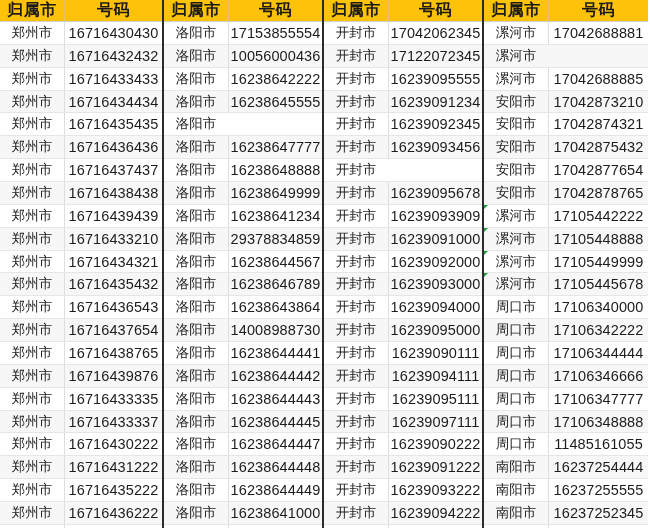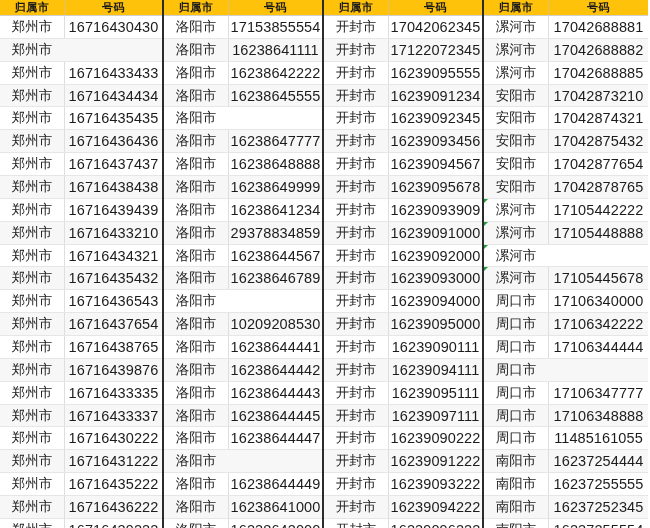--- a/index.html
+++ b/index.html
@@ -40,21 +40,21 @@
     display: flex;
     flex-direction: row;
     background: #FFC20A;
     box-sizing: border-box;
     border-bottom: 1px solid #cfcfcf;
   }
   .hdr-cell {
     display: flex;
     align-items: center;
     justify-content: center;
-    font-size: 11px;
+    font-size: 16px;
     font-weight: bold;
     color: #1a1a1a;
     box-sizing: border-box;
     letter-spacing: 0.5px;
   }
   .hdr-cell.city { flex: 0 0 64px; }
   .hdr-cell.num  { flex: 1 1 auto; border-left: 1px solid #e2c070; }
 
   .rows {
     display: flex;
@@ -115,20 +115,21 @@
       <div class="hdr-cell city">归属市</div>
       <div class="hdr-cell num">号码</div>
     </div>
     <div class="rows">
         <div class="row">
           <div class="cell city">郑州市</div>
           <div class="cell num">16716430430</div>
         </div>
         <div class="row alt">
           <div class="cell city">郑州市</div>
+          <div class="cell num">16716432432</div>
         </div>
         <div class="row">
           <div class="cell city">郑州市</div>
           <div class="cell num">16716433433</div>
         </div>
         <div class="row alt">
           <div class="cell city">郑州市</div>
           <div class="cell num">16716434434</div>
         </div>
         <div class="row">
@@ -215,21 +216,21 @@
       <div class="hdr-cell city">归属市</div>
       <div class="hdr-cell num">号码</div>
     </div>
     <div class="rows">
         <div class="row">
           <div class="cell city">洛阳市</div>
           <div class="cell num">17153855554</div>
         </div>
         <div class="row alt">
           <div class="cell city">洛阳市</div>
-          <div class="cell num">16238641111</div>
+          <div class="cell num">10056000436</div>
         </div>
         <div class="row">
           <div class="cell city">洛阳市</div>
           <div class="cell num">16238642222</div>
         </div>
         <div class="row alt">
           <div class="cell city">洛阳市</div>
           <div class="cell num">16238645555</div>
         </div>
         <div class="row">
@@ -258,24 +259,25 @@
         <div class="row">
           <div class="cell city">洛阳市</div>
           <div class="cell num">16238644567</div>
         </div>
         <div class="row alt">
           <div class="cell city">洛阳市</div>
           <div class="cell num">16238646789</div>
         </div>
         <div class="row">
           <div class="cell city">洛阳市</div>
-        </div>
-        <div class="row alt">
-          <div class="cell city">洛阳市</div>
-          <div class="cell num">10209208530</div>
+          <div class="cell num">16238643864</div>
+        </div>
+        <div class="row alt">
+          <div class="cell city">洛阳市</div>
+          <div class="cell num">14008988730</div>
         </div>
         <div class="row">
           <div class="cell city">洛阳市</div>
           <div class="cell num">16238644441</div>
         </div>
         <div class="row alt">
           <div class="cell city">洛阳市</div>
           <div class="cell num">16238644442</div>
         </div>
         <div class="row">
@@ -285,20 +287,21 @@
         <div class="row alt">
           <div class="cell city">洛阳市</div>
           <div class="cell num">16238644445</div>
         </div>
         <div class="row">
           <div class="cell city">洛阳市</div>
           <div class="cell num">16238644447</div>
         </div>
         <div class="row alt">
           <div class="cell city">洛阳市</div>
+          <div class="cell num">16238644448</div>
         </div>
         <div class="row">
           <div class="cell city">洛阳市</div>
           <div class="cell num">16238644449</div>
         </div>
         <div class="row alt">
           <div class="cell city">洛阳市</div>
           <div class="cell num">16238641000</div>
         </div>
         <div class="row">
@@ -333,21 +336,20 @@
         <div class="row">
           <div class="cell city">开封市</div>
           <div class="cell num">16239092345</div>
         </div>
         <div class="row alt">
           <div class="cell city">开封市</div>
           <div class="cell num">16239093456</div>
         </div>
         <div class="row">
           <div class="cell city">开封市</div>
-          <div class="cell num">16239094567</div>
         </div>
         <div class="row alt">
           <div class="cell city">开封市</div>
           <div class="cell num">16239095678</div>
         </div>
         <div class="row">
           <div class="cell city">开封市</div>
           <div class="cell num">16239093909</div>
         </div>
         <div class="row alt">
@@ -414,21 +416,20 @@
       <div class="hdr-cell city">归属市</div>
       <div class="hdr-cell num">号码</div>
     </div>
     <div class="rows">
         <div class="row">
           <div class="cell city">漯河市</div>
           <div class="cell num">17042688881</div>
         </div>
         <div class="row alt">
           <div class="cell city">漯河市</div>
-          <div class="cell num">17042688882</div>
         </div>
         <div class="row">
           <div class="cell city">漯河市</div>
           <div class="cell num">17042688885</div>
         </div>
         <div class="row alt">
           <div class="cell city">安阳市</div>
           <div class="cell num">17042873210</div>
         </div>
         <div class="row">
@@ -450,39 +451,41 @@
         <div class="row">
           <div class="cell city">漯河市<span class="flag"></span></div>
           <div class="cell num">17105442222</div>
         </div>
         <div class="row alt">
           <div class="cell city">漯河市<span class="flag"></span></div>
           <div class="cell num">17105448888</div>
         </div>
         <div class="row">
           <div class="cell city">漯河市<span class="flag"></span></div>
+          <div class="cell num">17105449999</div>
         </div>
         <div class="row alt">
           <div class="cell city">漯河市<span class="flag"></span></div>
           <div class="cell num">17105445678</div>
         </div>
         <div class="row">
           <div class="cell city">周口市</div>
           <div class="cell num">17106340000</div>
         </div>
         <div class="row alt">
           <div class="cell city">周口市</div>
           <div class="cell num">17106342222</div>
         </div>
         <div class="row">
           <div class="cell city">周口市</div>
           <div class="cell num">17106344444</div>
         </div>
         <div class="row alt">
           <div class="cell city">周口市</div>
+          <div class="cell num">17106346666</div>
         </div>
         <div class="row">
           <div class="cell city">周口市</div>
           <div class="cell num">17106347777</div>
         </div>
         <div class="row alt">
           <div class="cell city">周口市</div>
           <div class="cell num">17106348888</div>
         </div>
         <div class="row">

